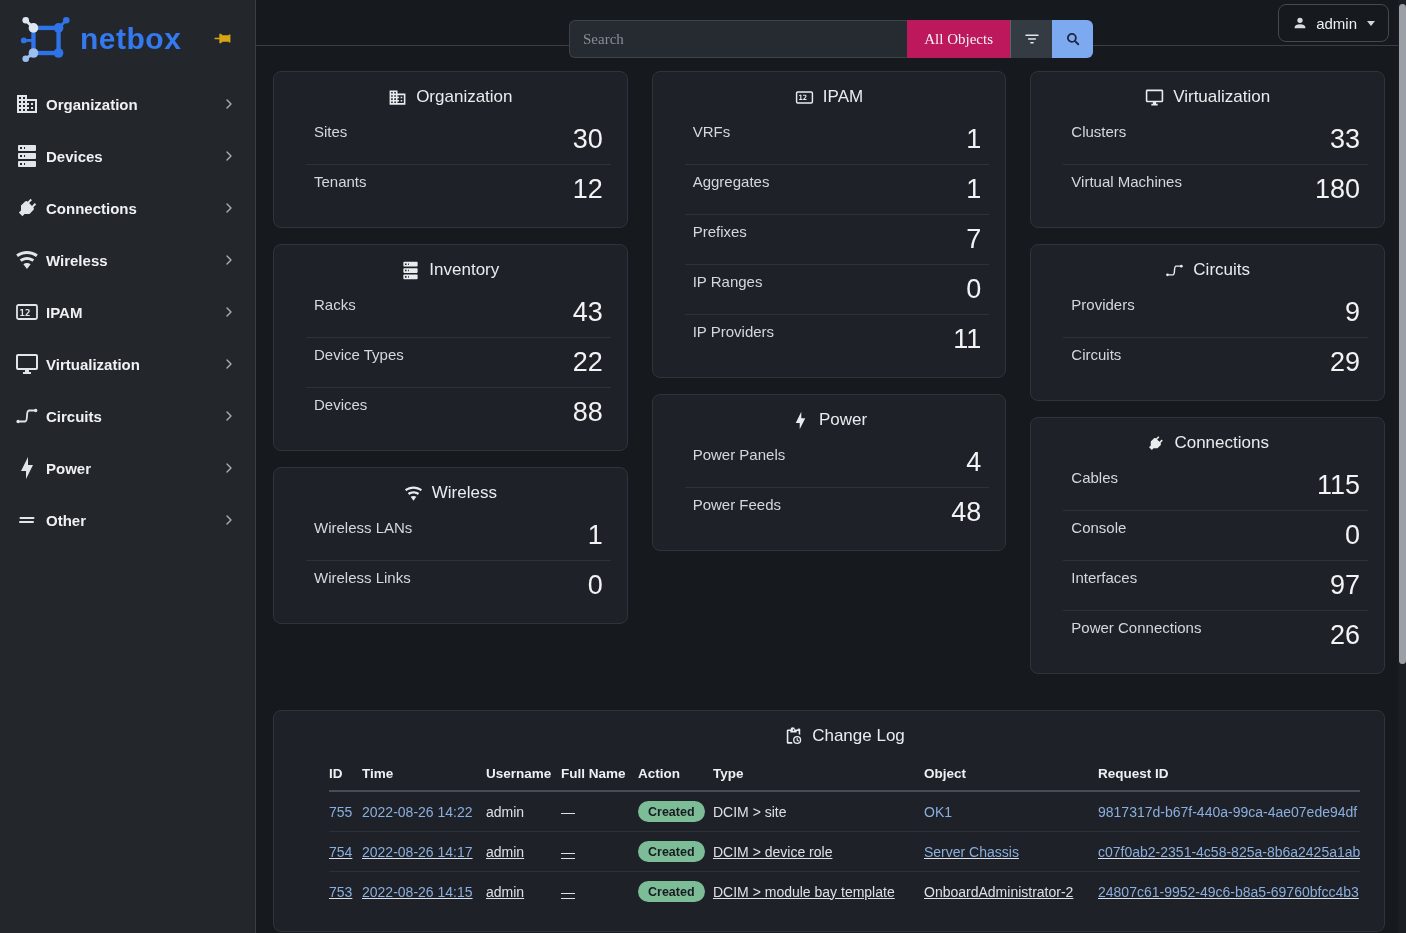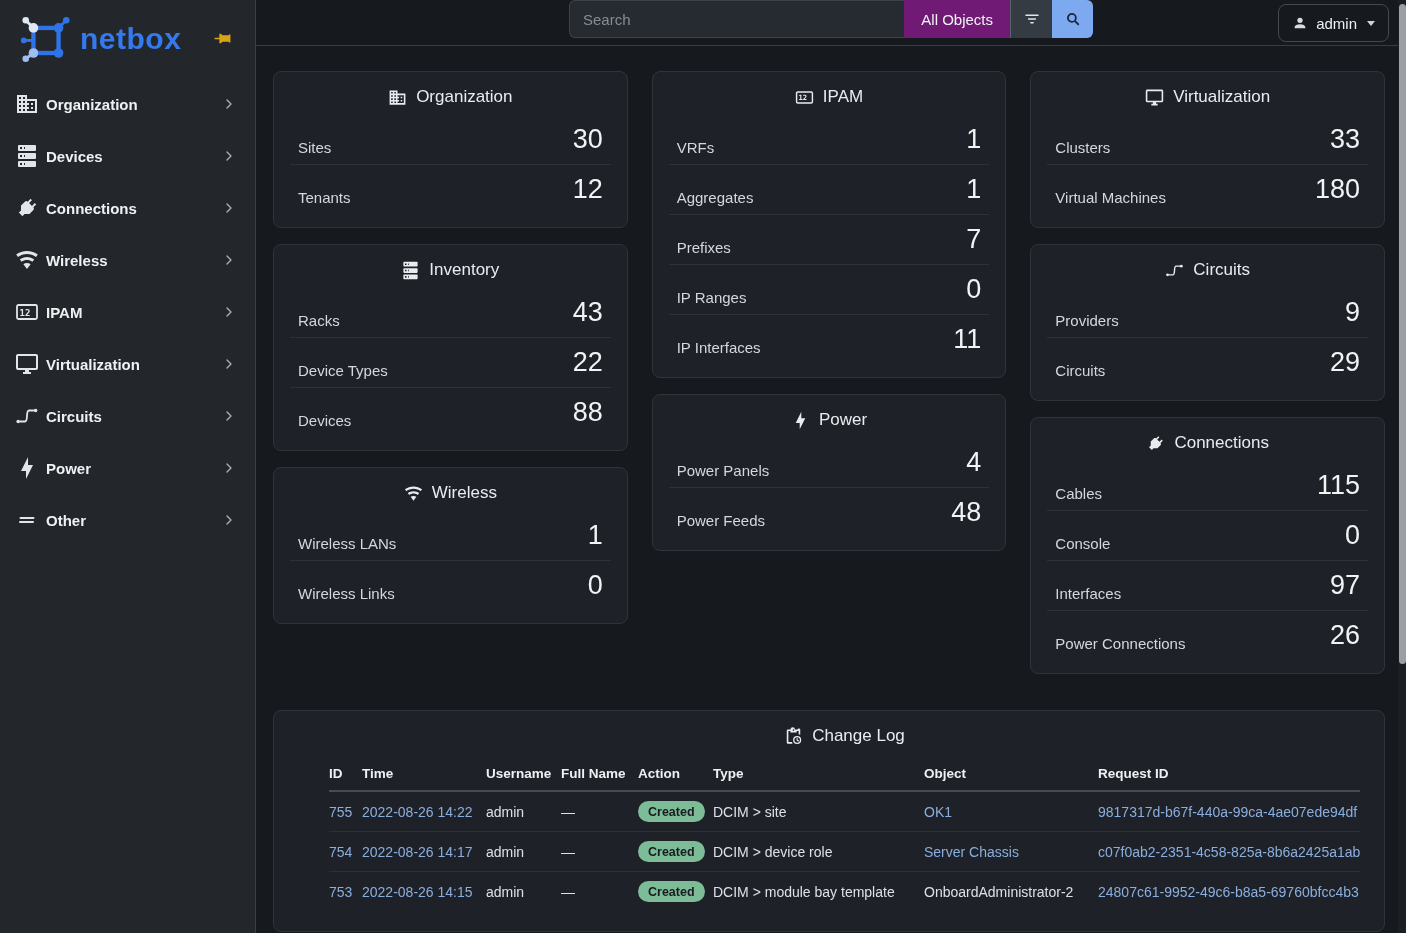--- a/index.html
+++ b/index.html
@@ -14,54 +14,54 @@
   .pin-btn { position:absolute; right:23px; top:29px; width:19px; height:19px; color:#d7a514; cursor:pointer; }
   .nav-item { height:52px; display:flex; align-items:center; padding:0 18px 0 15px; cursor:pointer; }
   .nav-icon { width:24px; height:24px; min-width:24px; color:#e2e5e9; margin-right:7px; display:flex; align-items:center; }
   .nav-icon svg { width:100%; height:100%; }
   .nav-label { flex:1; font-weight:bold; font-size:15px; color:#eff1f3; }
   .nav-chevron { width:16px; height:16px; color:#aab0b6; display:flex; }
 
   
   .main { flex:1; display:flex; flex-direction:column; min-width:0; }
   .topbar { height:46px; min-height:46px; border-bottom:1px solid #383e45; position:relative; }
-  .search-group { position:absolute; left:50%; transform:translateX(-50%); top:0; height:38px; width:524px; display:flex; }
+  .search-group { position:absolute; left:50%; transform:translateX(-50%); top:20px; height:38px; width:524px; display:flex;font-family:Liberation Serif, serif; }
   .search-input { flex:1; min-width:0; background:#262b31; border:1px solid #3b424a; border-right:none;
                   border-radius:6px 0 0 6px; padding:0 13px; font-size:15px; color:#e6e9ec; outline:none; font-family:inherit; }
   .search-input::placeholder { color:#868d95; }
-  .scope-btn { background:#701a75; color:#f1f3f5; font-size:15px; padding:0 17px; display:flex; align-items:center; cursor:pointer; }
+  .scope-btn { background:#be185d; color:#f1f3f5; font-size:15px; padding:0 17px; display:flex; align-items:center; cursor:pointer; }
   .filter-btn { background:#343b43; width:42px; border-left:1px solid #5a626b; display:flex; align-items:center; justify-content:center; color:#e2e6ea; cursor:pointer; }
   .search-btn { background:#7da9f1; width:41px; border:none; border-radius:0 6px 6px 0; display:flex; align-items:center; justify-content:center; color:#1a2740; cursor:pointer; }
   .user-btn { position:absolute; right:17px; top:4px; height:38px; border:1px solid #434a52; border-radius:8px;
               padding:0 13px; display:flex; align-items:center; gap:8px; color:#eef1f3; font-size:15px; background:transparent; cursor:pointer; }
   .user-icon { width:16px; height:16px; color:#d7dbe0; display:flex; }
   .caret { width:0; height:0; border-left:4.5px solid transparent; border-right:4.5px solid transparent; border-top:5px solid #cfd4d9; margin-left:2px; }
 
   
   .content { flex:1; overflow:hidden; padding:25px 21px 0 17px; }
   .columns { display:flex; gap:24px; }
   .col { flex:1; display:flex; flex-direction:column; gap:16px; min-width:0; }
 
   .card { background:#1e2228; border:1px solid #2e343b; border-radius:8px; }
   .card-title { display:flex; justify-content:center; align-items:center; gap:9px; padding:15px 0 8px; font-size:17px; color:#e9ecef; }
   .ci { width:19px; height:19px; display:flex; color:#e9ecef; }
   .ci svg { width:100%; height:100%; }
   .stat-rows { margin:0 16px; padding-bottom:13px; }
-  .stat-row { display:flex; justify-content:space-between; align-items:flex-end; padding:8px 8px; }
+  .stat-row { display:flex; justify-content:space-between; align-items:flex-start; padding:8px 8px;margin-left:16px; }
   .stat-row + .stat-row { border-top:1px solid #2c323a; }
   .stat-label { font-size:15px; color:#d3d8dd; }
   .stat-value { font-size:27px; color:#f1f3f5; line-height:33px; cursor:pointer; }
 
   
   .cl-card { margin-top:36px; padding-bottom:20px;padding-left:31px; }
   .cl-table-wrap { margin:2px 24px 0; }
   table { width:100%; border-collapse:collapse; table-layout:fixed; }
   th { text-align:left; font-size:13.5px; color:#eef1f3; padding:10px 10px 9px 0; border-bottom:2px solid #454c55; white-space:nowrap; }
   td { font-size:14px; color:#dde1e6; padding:9px 10px 9px 0; white-space:nowrap; overflow:hidden; }
-  tr.r + tr.r td { border-top:1px solid #2b3139; }
+  tr.r + tr.r td { border-top:1px solid #2b3139;text-decoration:underline; }
   .lnk { color:#8aaede; text-decoration:none; cursor:pointer; }
   .badge { background:#7cbd98; color:#171b20; font-size:12.5px; font-weight:bold; padding:3.5px 10px; border-radius:11px; display:inline-block; }
 
   
   .scrollbar { position:absolute; right:0; top:0; width:8px; height:100%; background:#1b1e23; }
   .scroll-thumb { position:absolute; top:4px; left:0.5px; width:7px; height:660px; background:#9aa0a6; border-radius:4px; cursor:pointer; }
 </style>
 </head>
 <body>
 
@@ -358,21 +358,21 @@
               </div>
               <div class="stat-row">
                 <span class="stat-label">Prefixes</span>
                 <span class="stat-value">7</span>
               </div>
               <div class="stat-row">
                 <span class="stat-label">IP Ranges</span>
                 <span class="stat-value">0</span>
               </div>
               <div class="stat-row">
-                <span class="stat-label">IP Interfaces</span>
+                <span class="stat-label">IP Providers</span>
                 <span class="stat-value">11</span>
               </div>
             </div>
           </div>
 
           <div class="card">
             <div class="card-title">
               <span class="ci">
                   <svg viewBox="0 0 24 24">
                     <path fill="currentColor" d="M11,15H6L13,1V9H18L11,23V15Z"></path>

